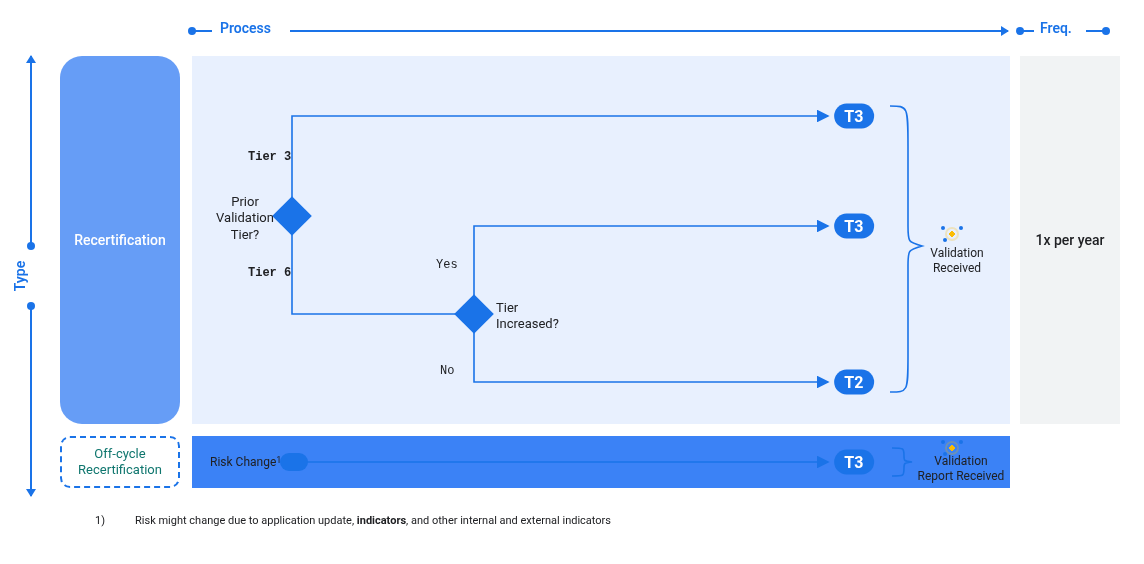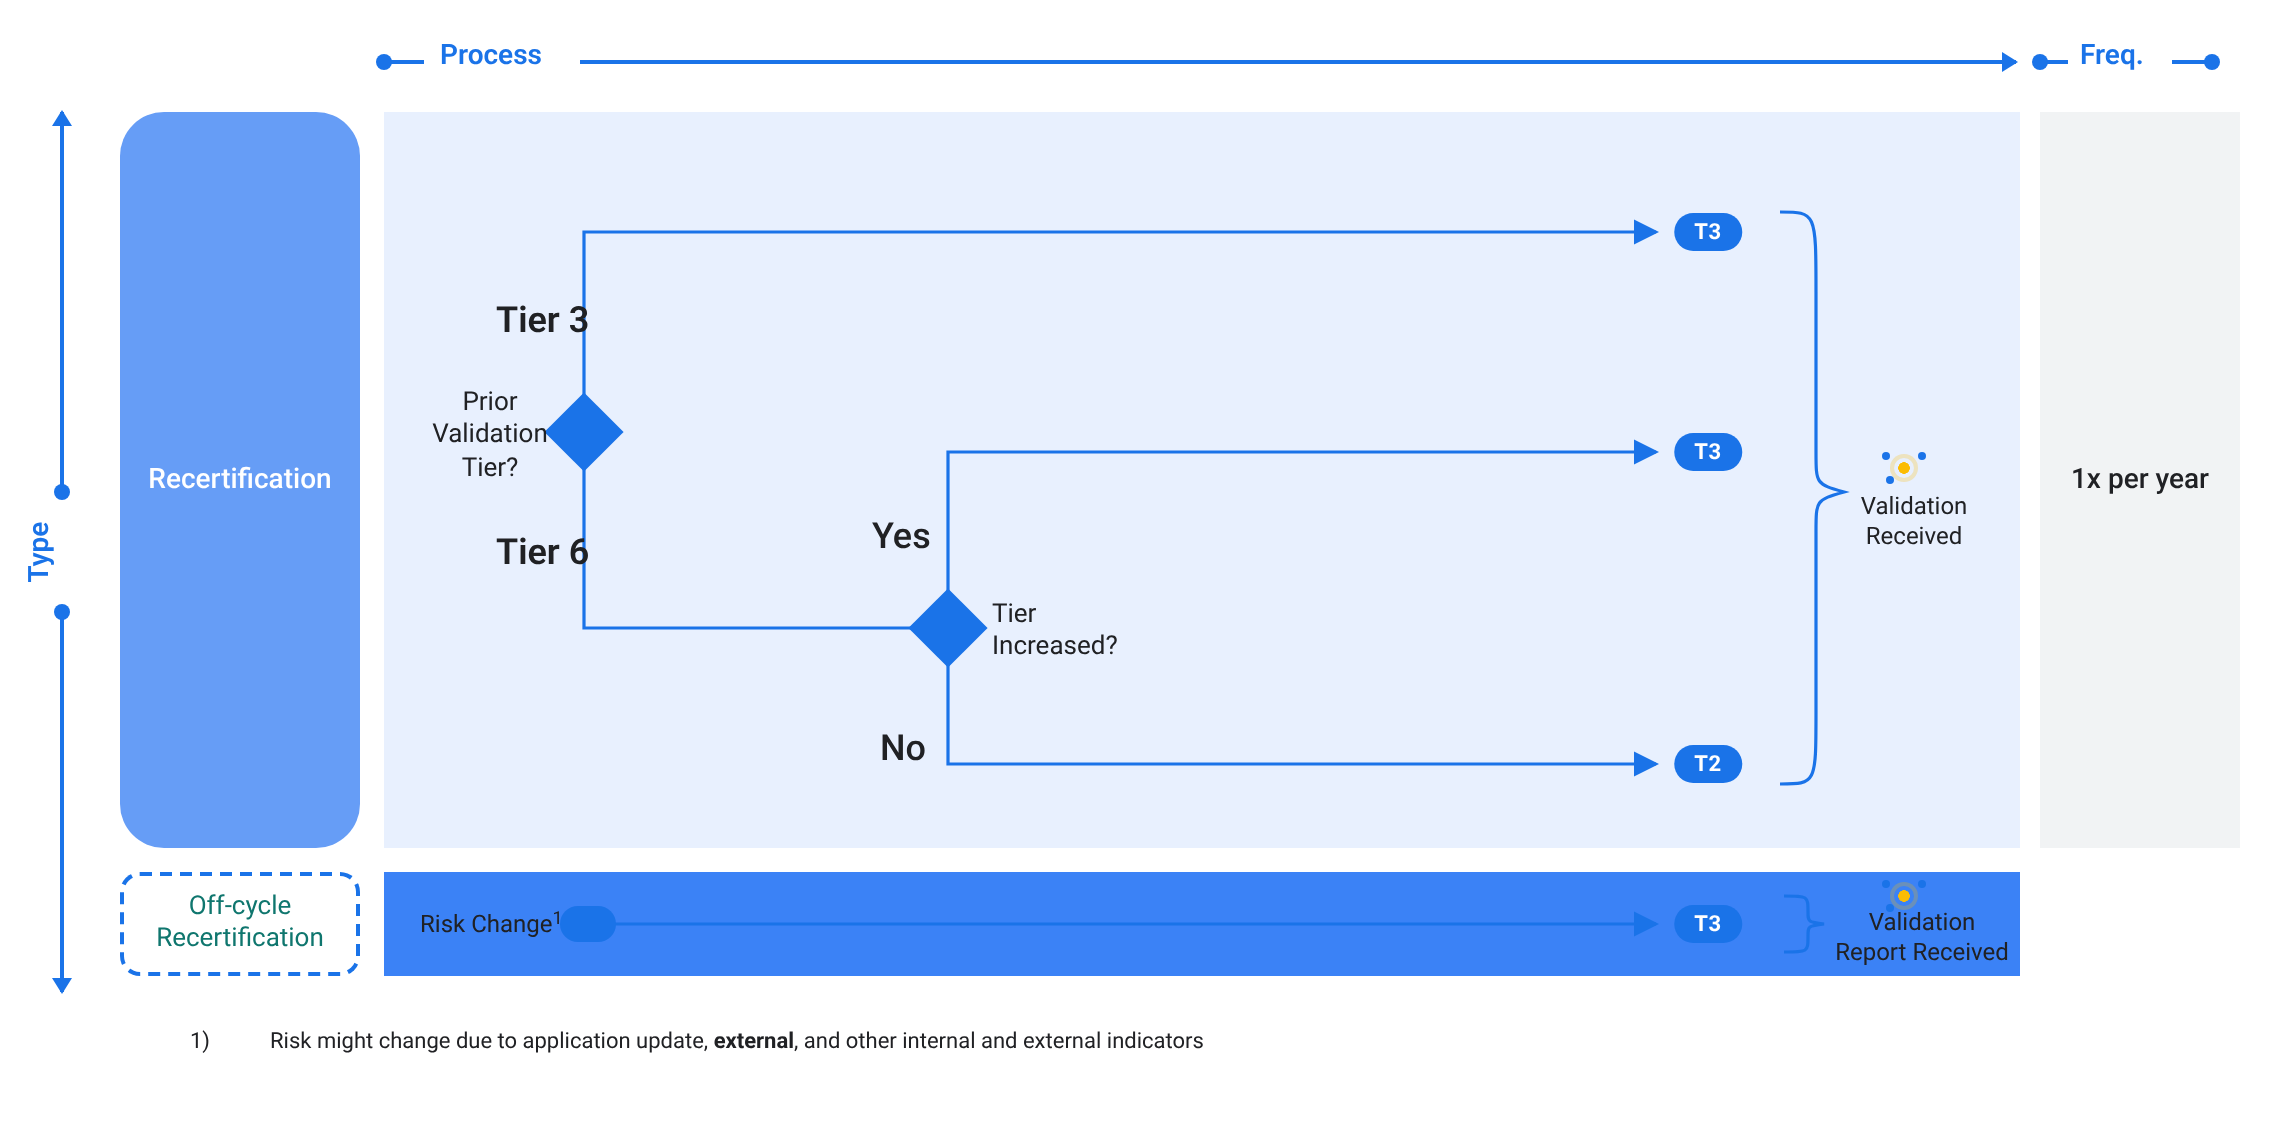--- a/index.html
+++ b/index.html
@@ -100,25 +100,25 @@
   
   .pp { position:relative; width:100%; height:100%; }
   .svg-lines { position:absolute; inset:0; width:100%; height:100%; }
   .diamond {
     position:absolute; width:28px; height:28px; background:#1a73e8;
     transform: translate(-50%, -50%) rotate(45deg);
   }
   .q-label {
     position:absolute; font-size:13px; text-align:center; line-height:1.25;
   }
-  .branch-label { position:absolute; font-size:18px; font-weight:600; }
+  .branch-label { position:absolute; font-size:12px; font-weight:600;font-family:Liberation Mono, monospace; }
   .branch-label.small { font-weight:500;margin-top:12px; }
   .pill {
     position:absolute; transform:translate(-50%,-50%);
-    background:#1a73e8; color:#fff; font-size:11px; font-weight:700;
+    background:#1a73e8; color:#fff; font-size:16px; font-weight:700;
     padding:3px 10px; border-radius:999px; letter-spacing:0.3px;
   }
   .oval-start {
     position:absolute; transform:translate(-50%,-50%);
     width:28px; height:18px; background:#1a73e8; border-radius:999px;
   }
   .brace-lbl {
     position:absolute; text-align:center; font-size:12px; line-height:1.25;
   }
   .sparkle {
@@ -260,17 +260,17 @@
         </div>
       <div class="brace-lbl" style="left:724px; top:18px; width:90px;">Validation Report Received</div>
     </div>
   </div>
 
   <div class="freq-panel-top">1x per year</div>
 
   <div class="footnote">
     <span class="num">1)</span>
     <span class="txt">
-      <span>Risk might change due to application update, </span><b>external</b><span>, and other internal and external indicators</span>
+      <span>Risk might change due to application update, </span><b>indicators</b><span>, and other internal and external indicators</span>
     </span>
   </div>
 
 </div>
 
 </body></html>

